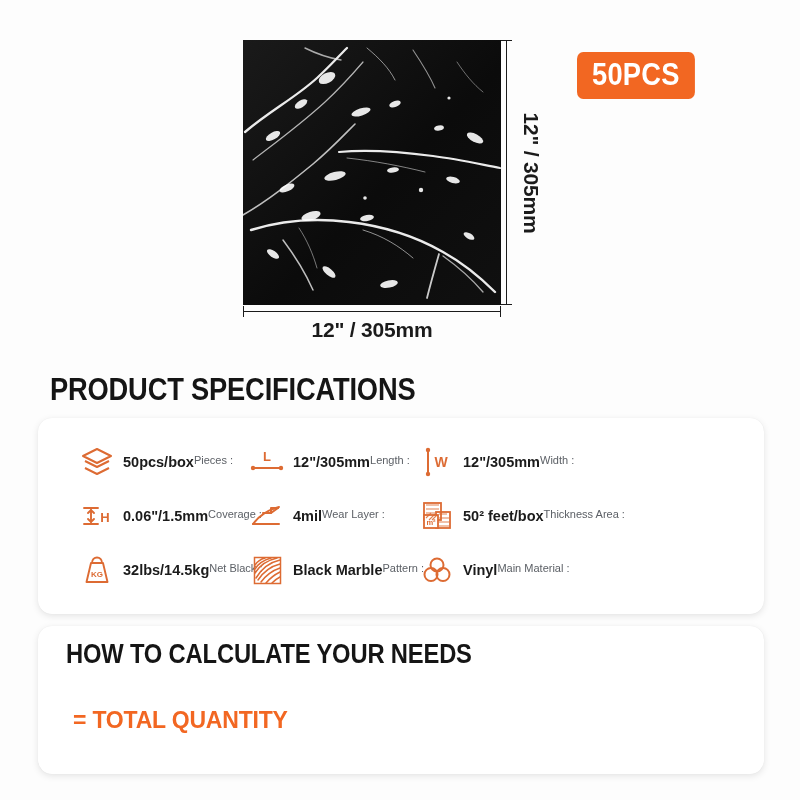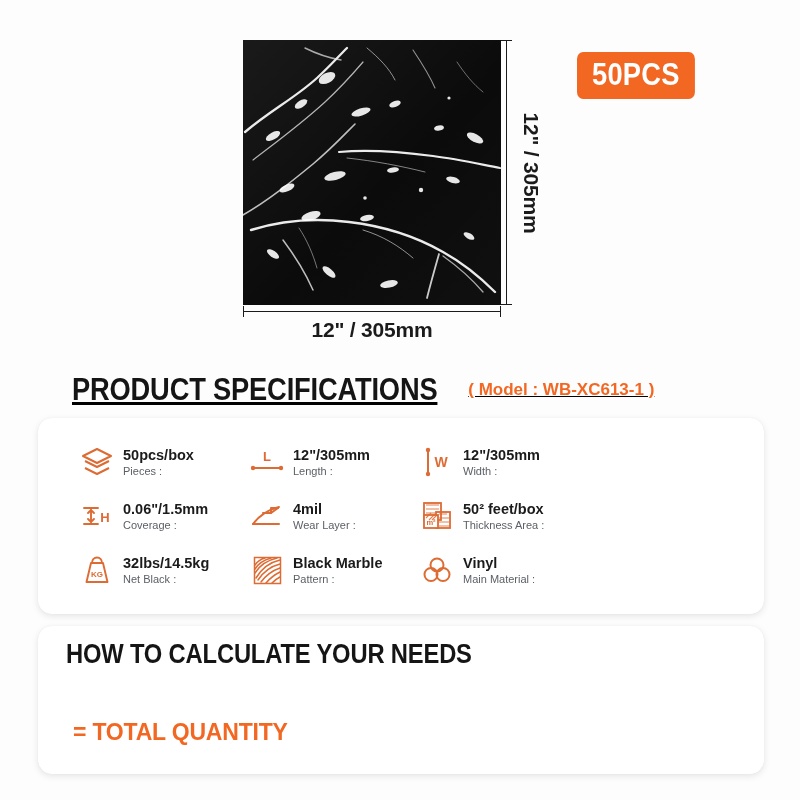--- a/index.html
+++ b/index.html
@@ -119,26 +119,25 @@
     letter-spacing: 0.3px;
     font-stretch: condensed;
     transform: scaleX(0.88);
     transform-origin: left center;
     line-height: 1;
   }
 
   
   .spec-head {
     position: absolute;
-    left: 72px;
+    left: 50px;
     top: 372px;
     display: flex;
-    align-items: center;
+    align-items: flex-end;
     gap: 13px;
-    text-decoration: underline;
   }
   .spec-head-title {
     font-size: 31px;
     font-weight: bold;
     color: #151515;
     letter-spacing: -0.2px;
     transform: scaleX(0.88);
     transform-origin: left bottom;
     white-space: nowrap;
   }
@@ -181,21 +180,21 @@
   .spec-icon {
     width: 34px;
     height: 34px;
     flex: 0 0 34px;
     display: flex;
     align-items: center;
     justify-content: center;
     color: #dd6b33;
   }
   .spec-icon svg { display: block; overflow: visible; }
-  .spec-text { display: flex; flex-direction: column; justify-content: center; }
+  .spec-text { display: flex; flex-direction: row; justify-content: center; }
   .spec-value {
     font-size: 14.5px;
     font-weight: bold;
     color: #1b1b1b;
     line-height: 1.25;
     white-space: nowrap;
   }
   .spec-label {
     font-size: 11px;
     color: #5c6066;
@@ -235,21 +234,20 @@
   }
   .calc-formula2 {
     position: absolute;
     left: 35px;
     top: 81px;
     font-size: 23px;
     font-weight: bold;
     color: #f26722;
     letter-spacing: -0.2px;
     white-space: nowrap;
-    margin-top: 12px;
   }
   .calc-note {
     position: absolute;
     left: 30px;
     top: 115px;
     font-size: 14.5px;
     color: #5c6066;
     white-space: nowrap;
   }
 </style>
@@ -318,21 +316,20 @@
   </div>
 
   <div class="dim-h"></div>
   <div class="dim-h-label">12" / 305mm</div>
 
   <div class="badge">50PCS</div>
 </div>
 
 <div class="spec-head">
   <div class="spec-head-title">PRODUCT SPECIFICATIONS</div>
-  <div class="spec-head-model">( Model : WB-XC613-1 )</div>
 </div>
 
 <div class="card spec-card">
   <div class="spec-grid">
 
     <div class="spec-item">
       <div class="spec-icon">
         <svg width="32" height="30" viewBox="0 0 32 30" fill="none" stroke="currentColor" stroke-width="2" stroke-linejoin="round">
           <path d="M16 2 L30 9 L16 16 L2 9 Z"></path>
           <path d="M4 14 L16 20 L28 14"></path>

